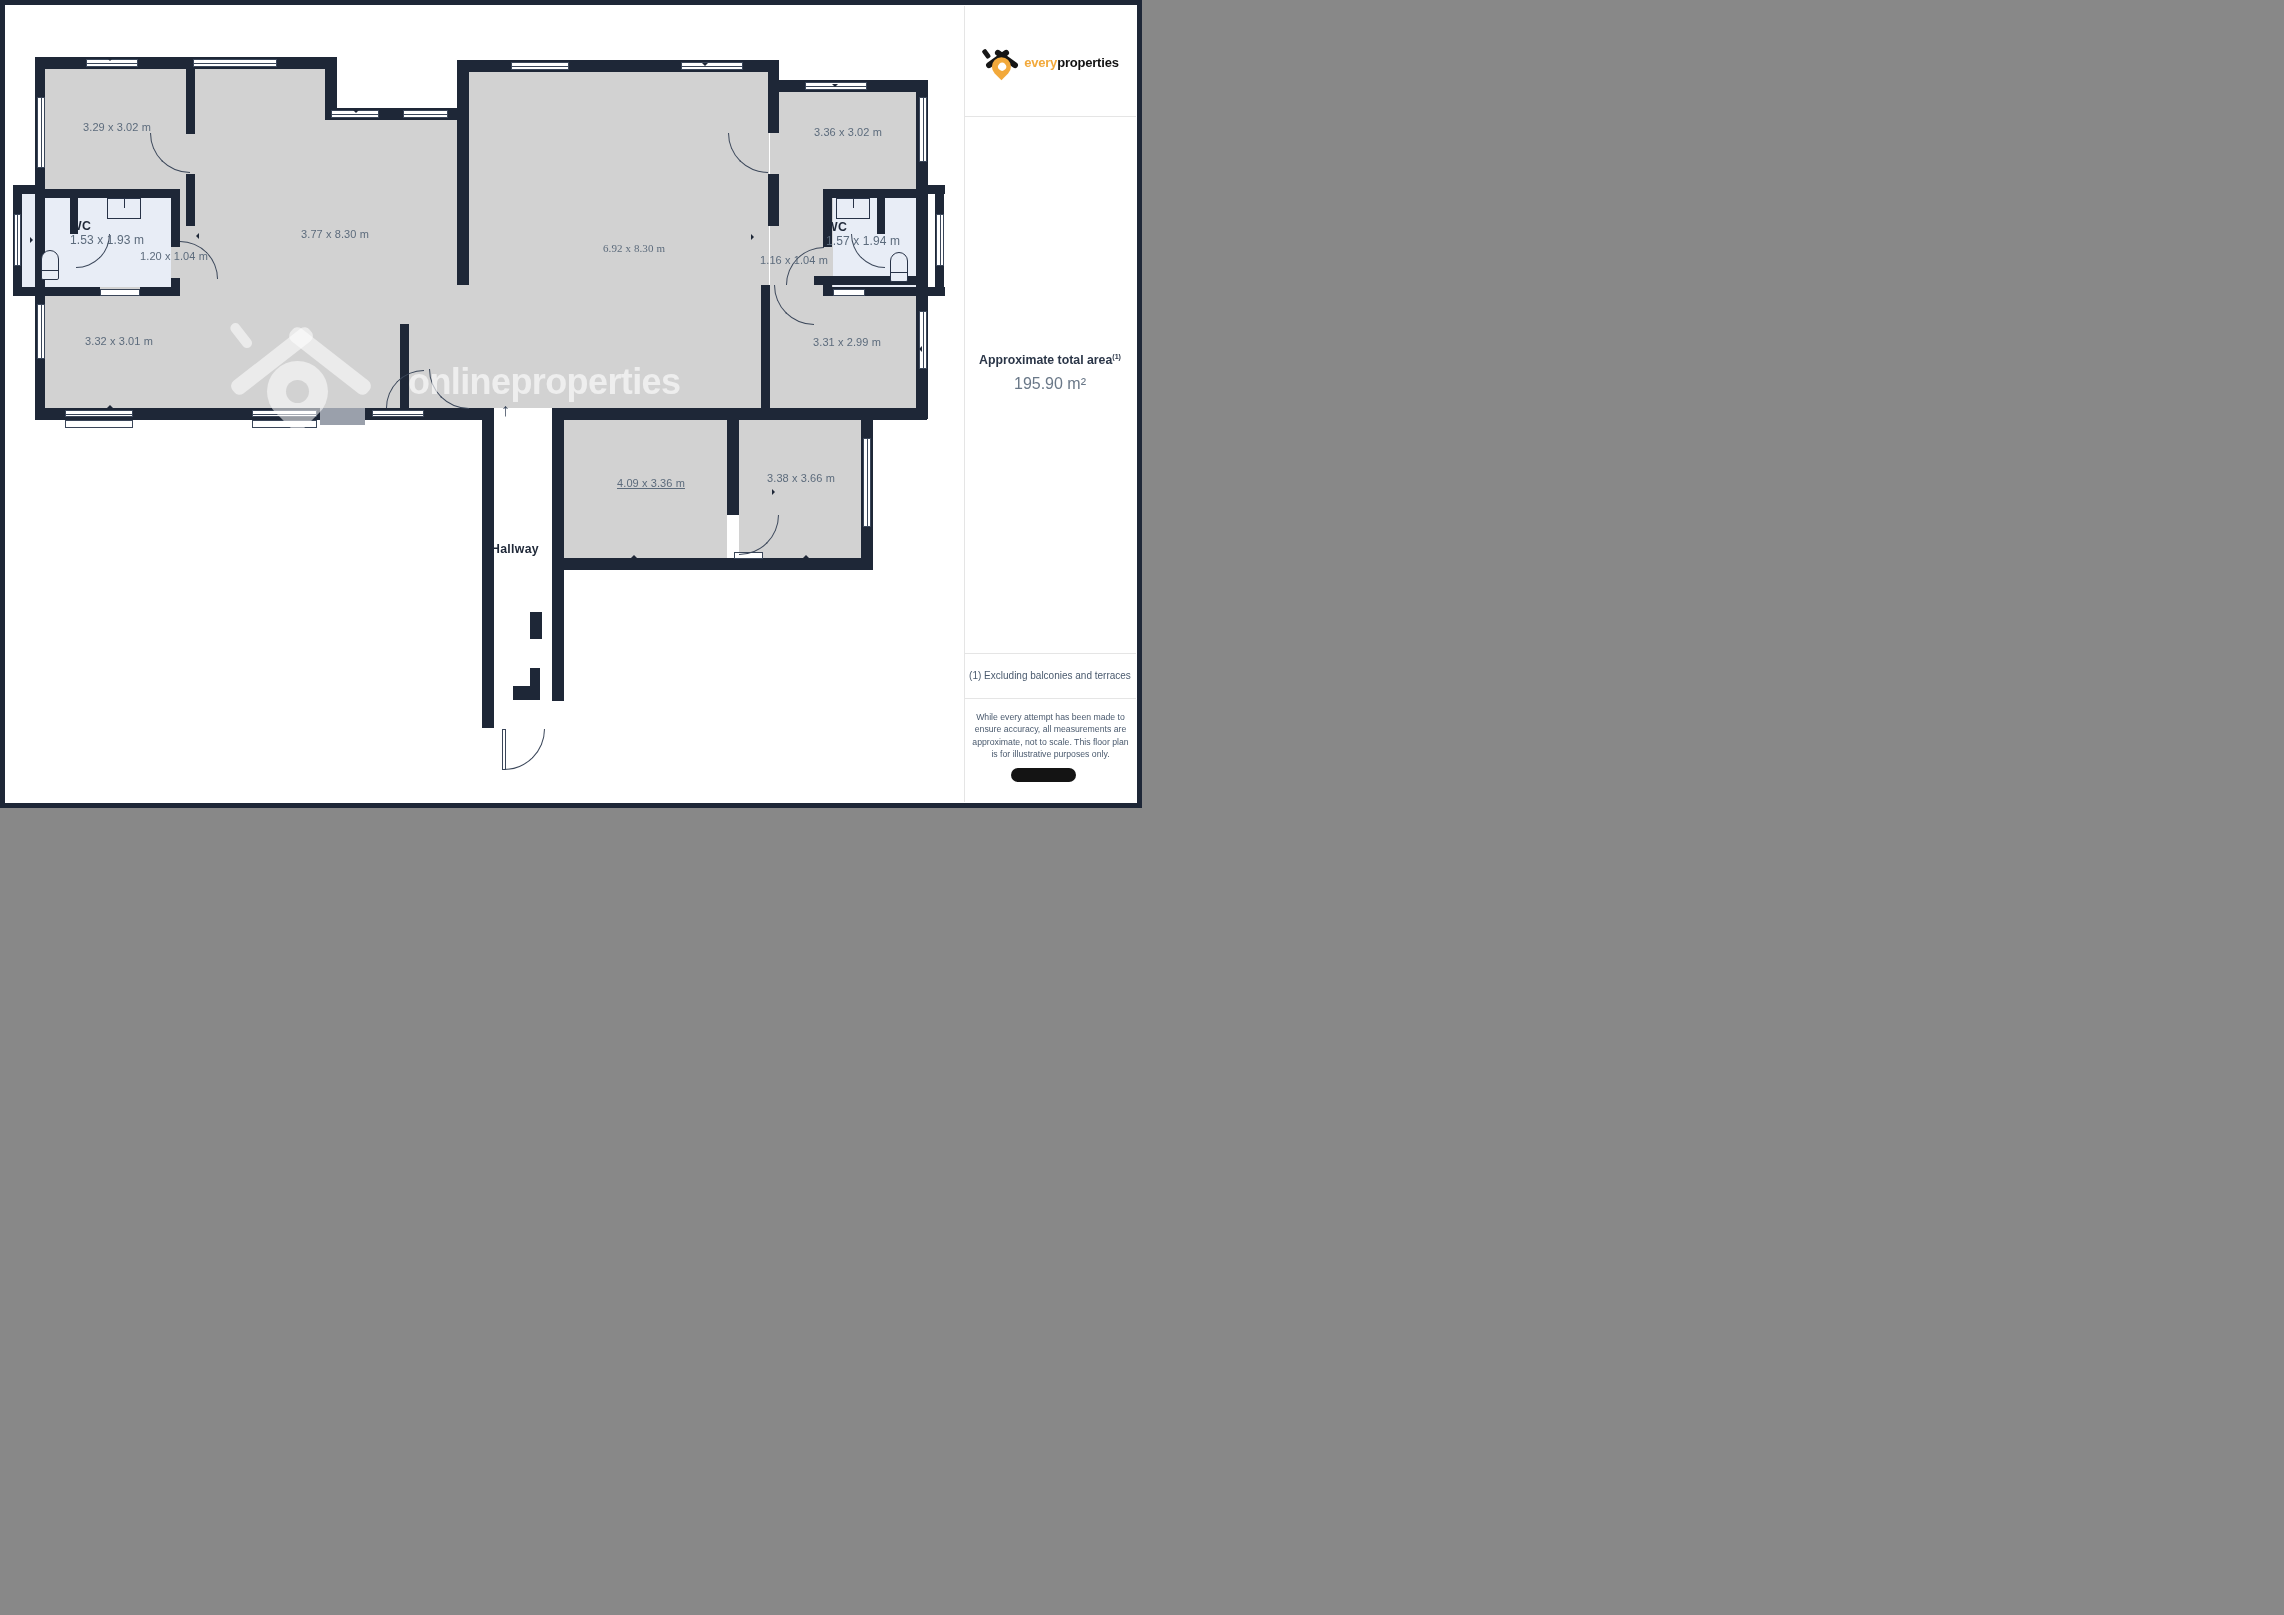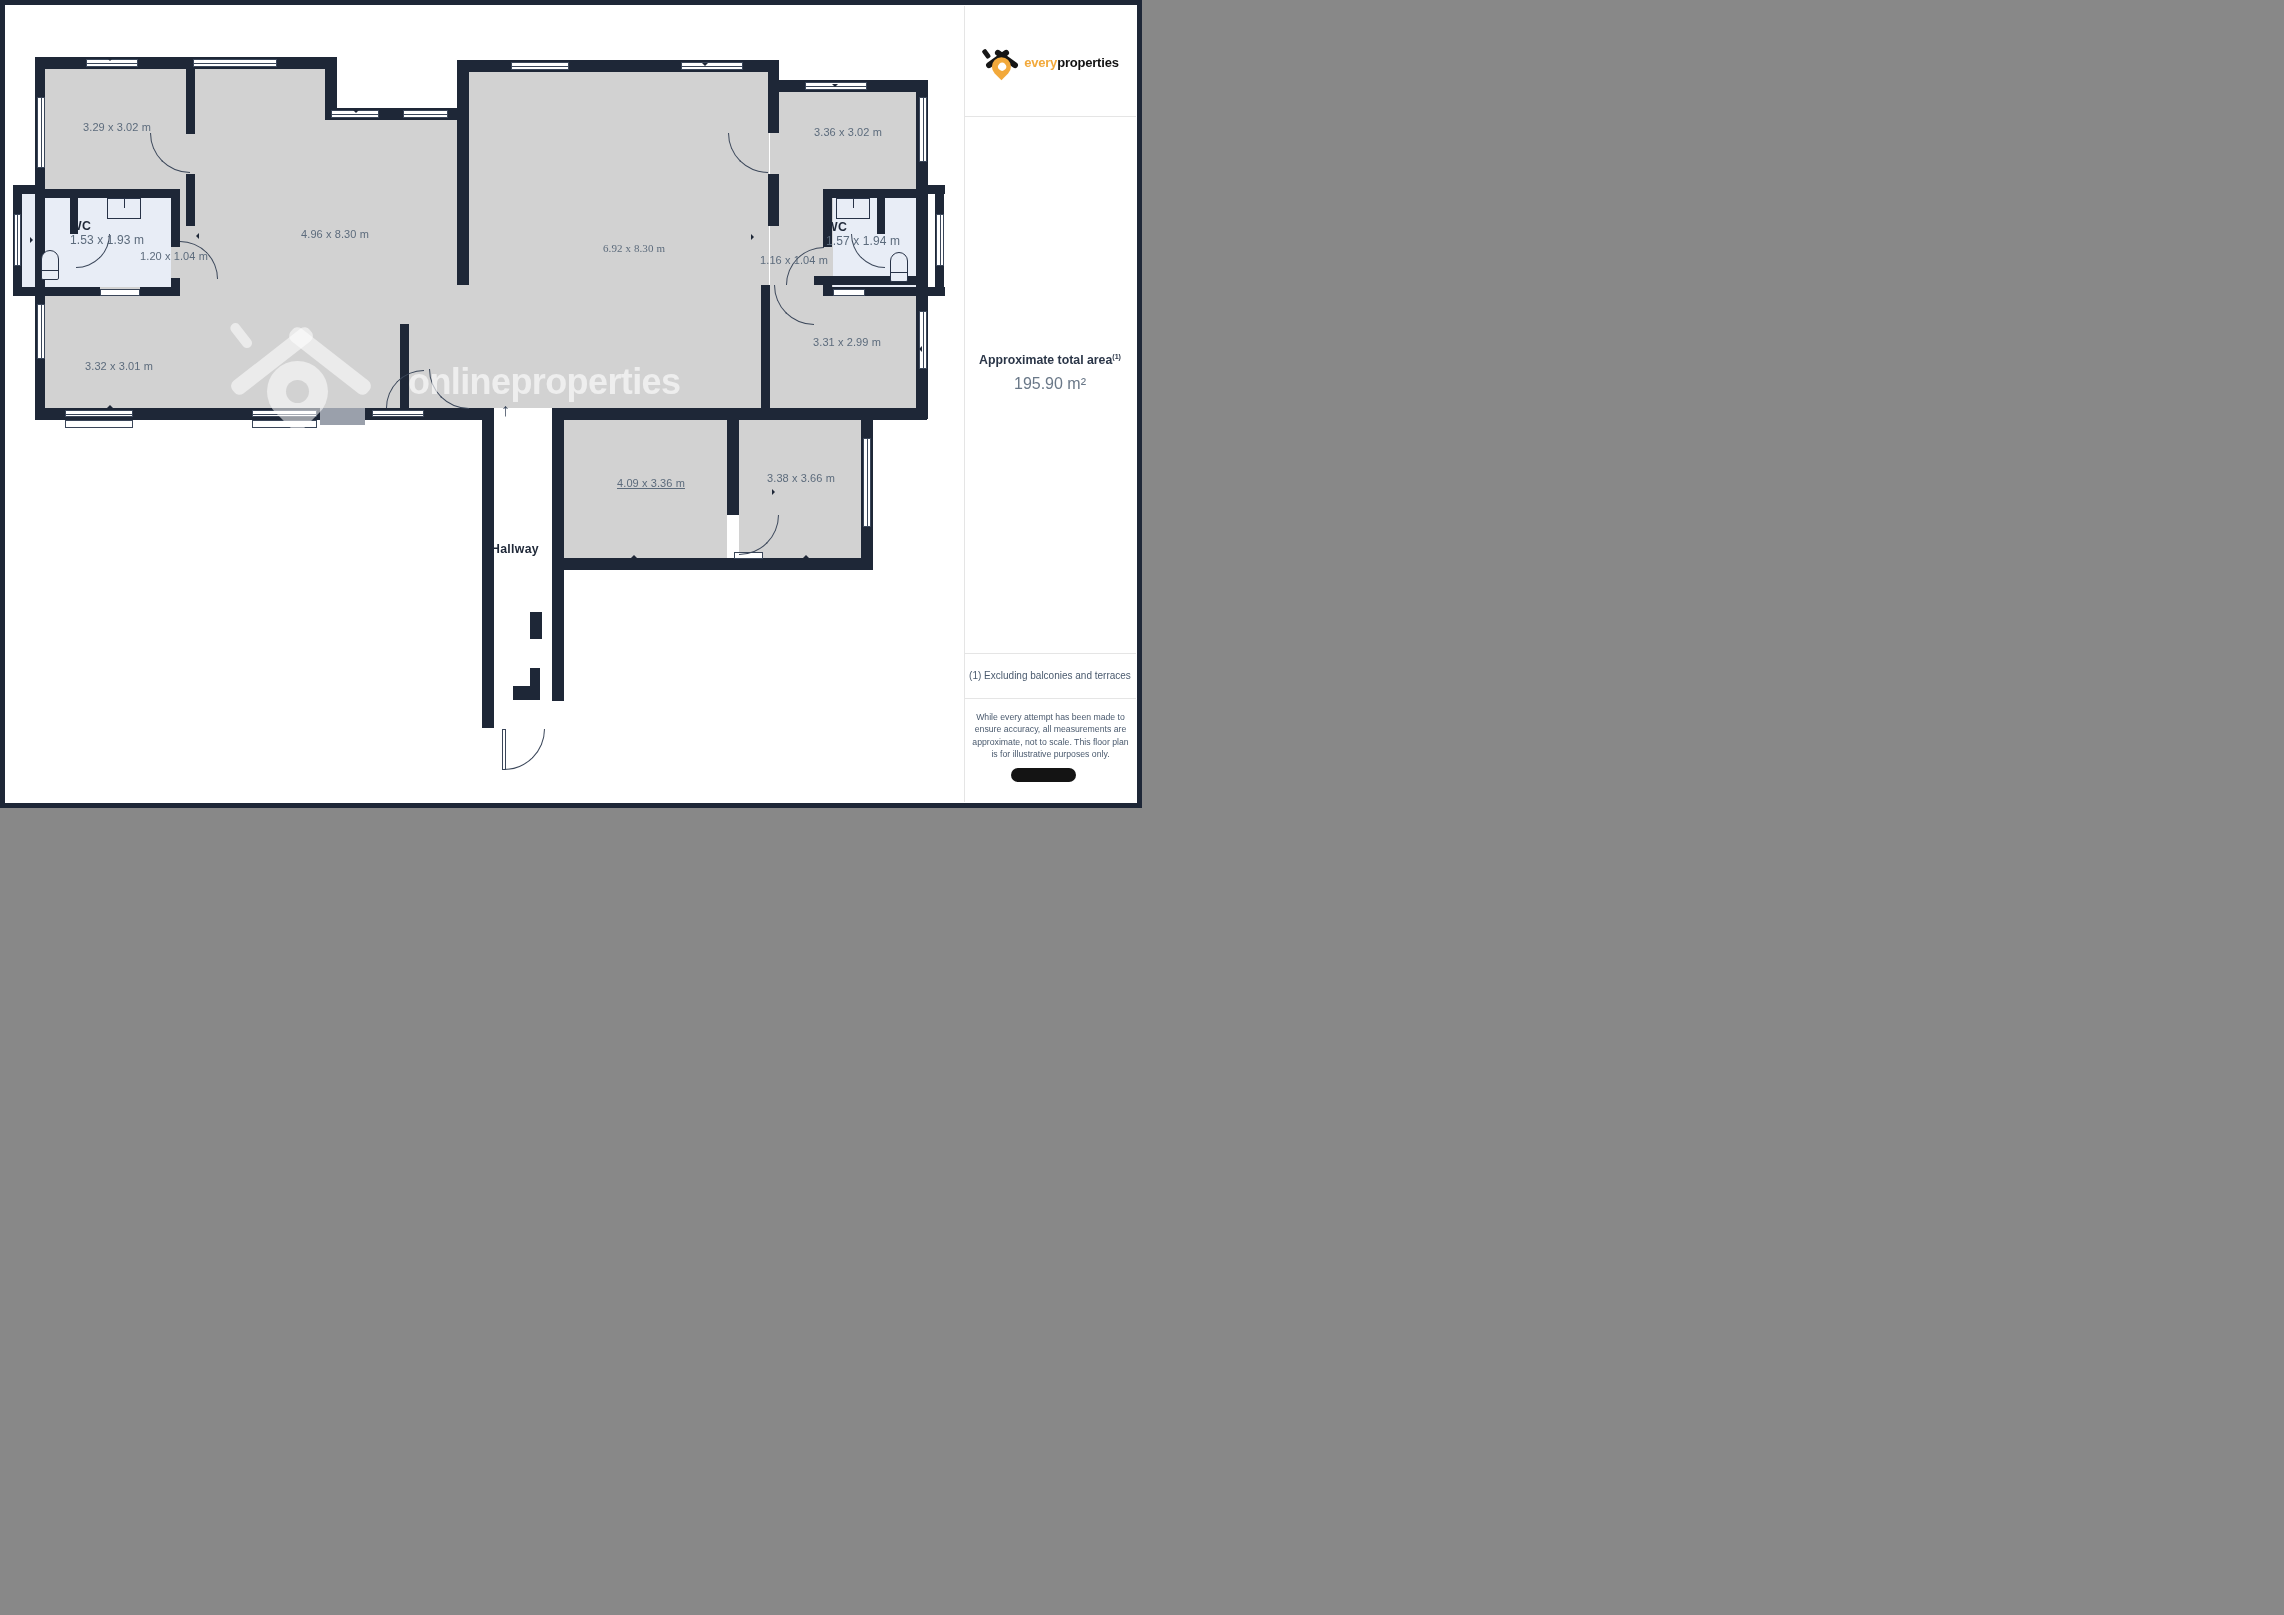--- a/index.html
+++ b/index.html
@@ -248,28 +248,28 @@
     <div class="txt">onlineproperties</div>
   </div>
 
   <div class="lbl" style="left:117px;top:127px;">3.29 x 3.02 m</div>
   <div class="lbl" style="left:848px;top:132px;">3.36 x 3.02 m</div>
   <div class="lblgrp" style="left:107px;top:233px;">
     <div class="nm">WC</div>
     <div class="dm">1.53 x 1.93 m</div>
   </div>
   <div class="lbl" style="left:174px;top:256px;">1.20 x 1.04 m</div>
-  <div class="lbl" style="left:335px;top:234px;">4.96 x 8.30 m</div>
+  <div class="lbl" style="left:335px;top:234px;">3.77 x 8.30 m</div>
   <div class="lbl" style="left:634px;top:248px;font-family:Liberation Serif, serif;">6.92 x 8.30 m</div>
   <div class="lblgrp" style="left:863px;top:234px;">
     <div class="nm">WC</div>
     <div class="dm">1.57 x 1.94 m</div>
   </div>
   <div class="lbl" style="left:794px;top:260px;">1.16 x 1.04 m</div>
-  <div class="lbl" style="left:119px;top:341px;margin-top:25px;">3.32 x 3.01 m</div>
+  <div class="lbl" style="left:119px;top:341px;">3.32 x 3.01 m</div>
   <div class="lbl" style="left:847px;top:342px;">3.31 x 2.99 m</div>
   <div class="lbl" style="left:651px;top:483px;text-decoration:underline;">4.09 x 3.36 m</div>
   <div class="lbl" style="left:801px;top:478px;">3.38 x 3.66 m</div>
   <div class="lbl b" style="left:515px;top:549px;">Hallway</div>
 
   <div class="side-line" style="left:964px;top:5.8px;width:0.6px;height:796px;"></div>
   <div class="side-line" style="left:964px;top:116px;width:172px;height:0.6px;"></div>
   <div class="side-line" style="left:964px;top:653px;width:172px;height:0.6px;"></div>
   <div class="side-line" style="left:964px;top:698px;width:172px;height:0.6px;"></div>
 

